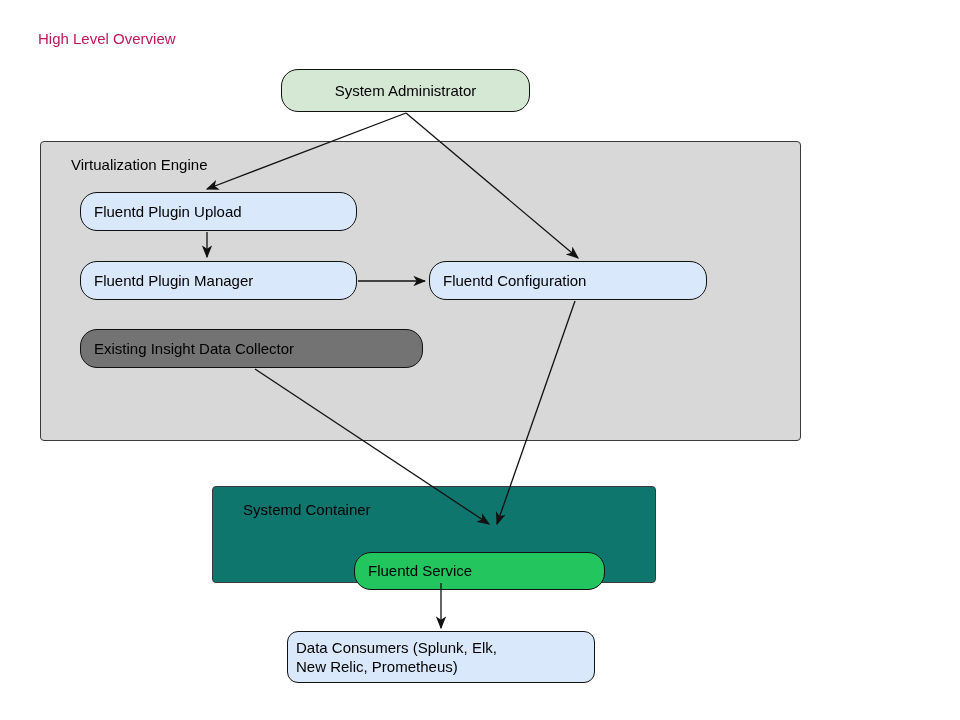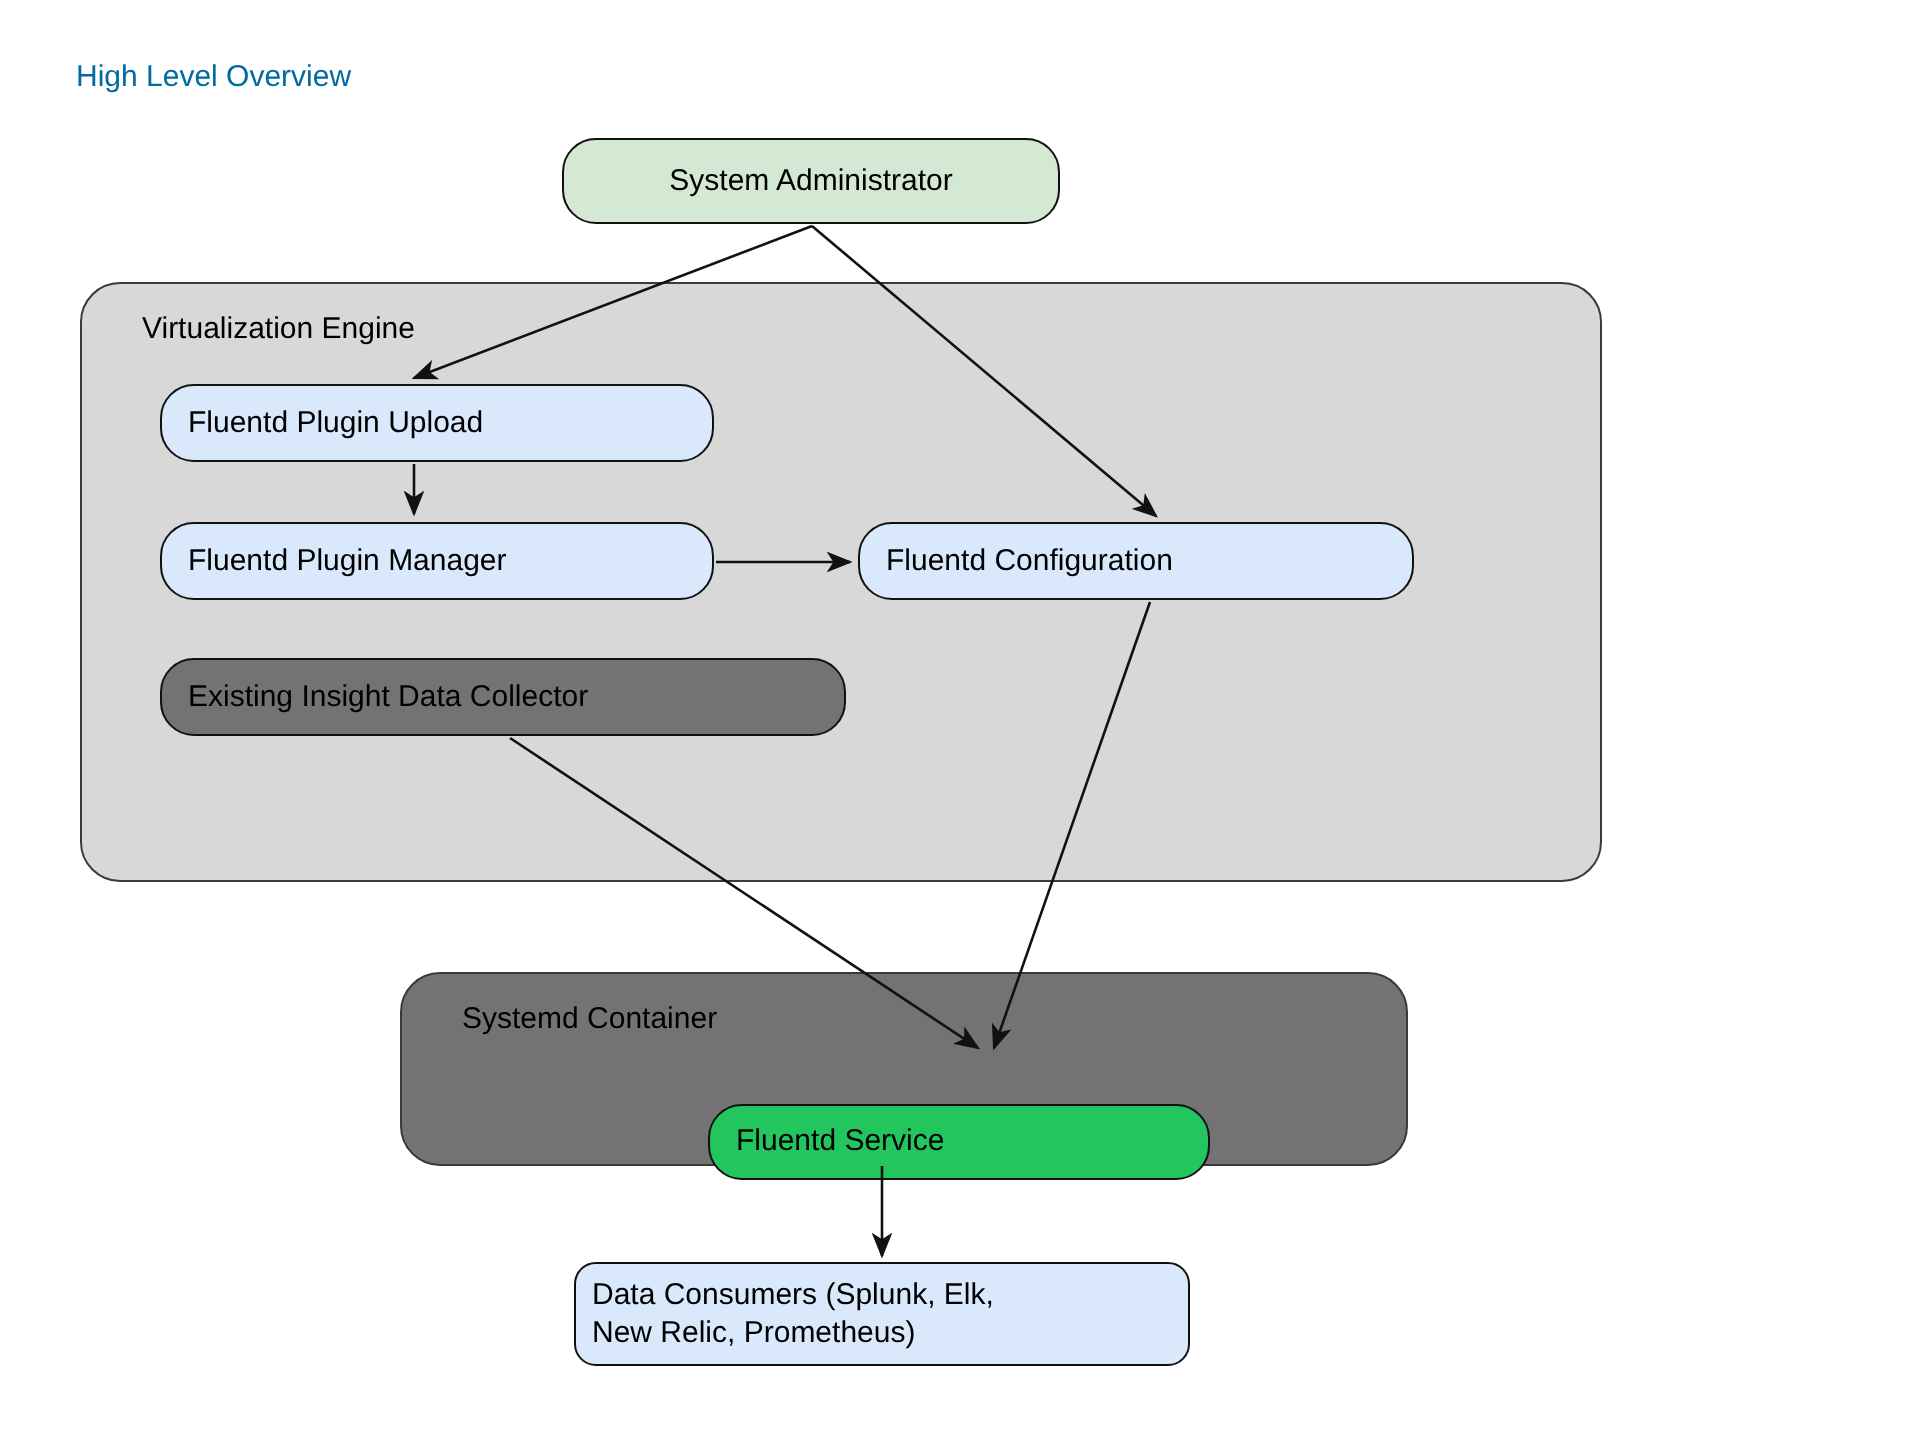--- a/index.html
+++ b/index.html
@@ -39,54 +39,54 @@
     line-height: 1.28;
     border-radius: 17px;
   }
   .node-box {
     border: 1.2px solid #111111;
     padding-left: 13px;
     padding-right: 8px;
   }
   .container-box {
     border: 1.4px solid #3a3a3a;
-    border-radius: 20px;
+    border-radius: 4px;
     align-items: flex-start;
     padding-top: 13px;
     padding-left: 30px;
     font-size: 15px;
   }
   .rounded-node {
     border-radius: 11px;
   }
   .page-title {
     position: absolute;
     left: 38px;
     top: 30px;
     font-size: 15px;
-    color: #0369a1;
+    color: #be185d;
     white-space: pre;
   }
   .node span {
     display: block;
     white-space: pre-line;
   }
 </style>
 </head>
 <body>
 
 <div id="canvas">
 
   <div class="page-title">High Level Overview</div>
 
   <div class="node node-box container-box" style="left:40px; top:141px; width:761px; height:300px; background:#d8d8d8;">
     <span>Virtualization Engine</span>
   </div>
 
-  <div class="node node-box container-box" style="left:200px; top:486px; width:504px; height:97px; background:#737373;">
+  <div class="node node-box container-box" style="left:212px; top:486px; width:444px; height:97px; background:#0f766e;">
     <span>Systemd Container</span>
   </div>
 
   <div class="node node-box" style="left:281px; top:69px; width:249px; height:43px; background:#d5e8d4; justify-content:center; padding-left:0; padding-right:0;">
     <span>System Administrator</span>
   </div>
 
   <div class="node node-box" style="left:80px; top:192px; width:277px; height:39px; background:#dae8fc;">
     <span>Fluentd Plugin Upload</span>
   </div>

